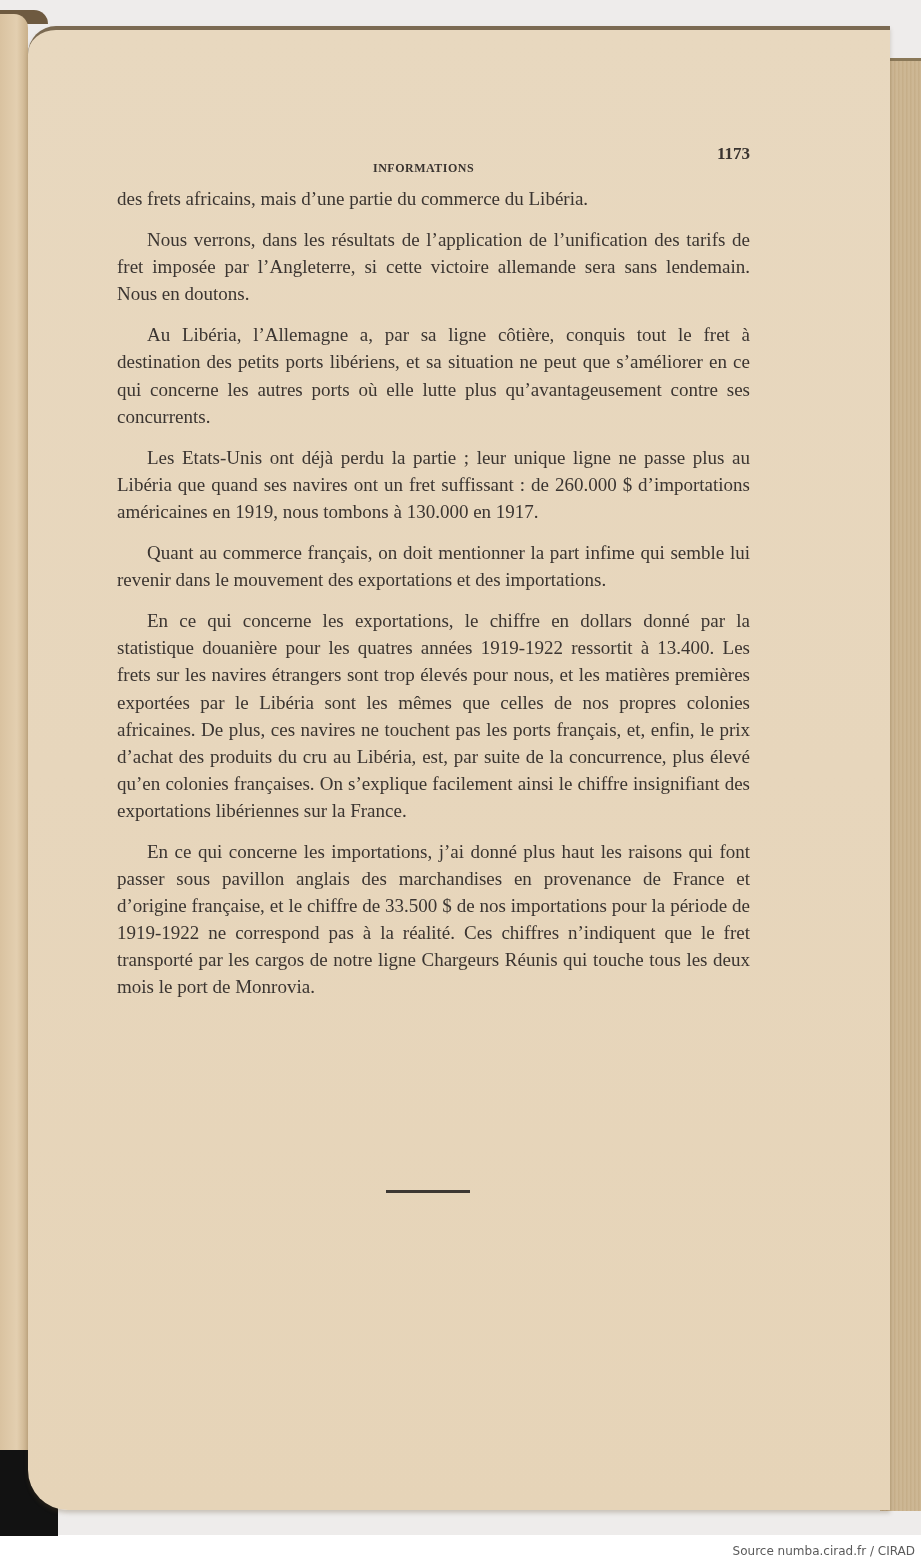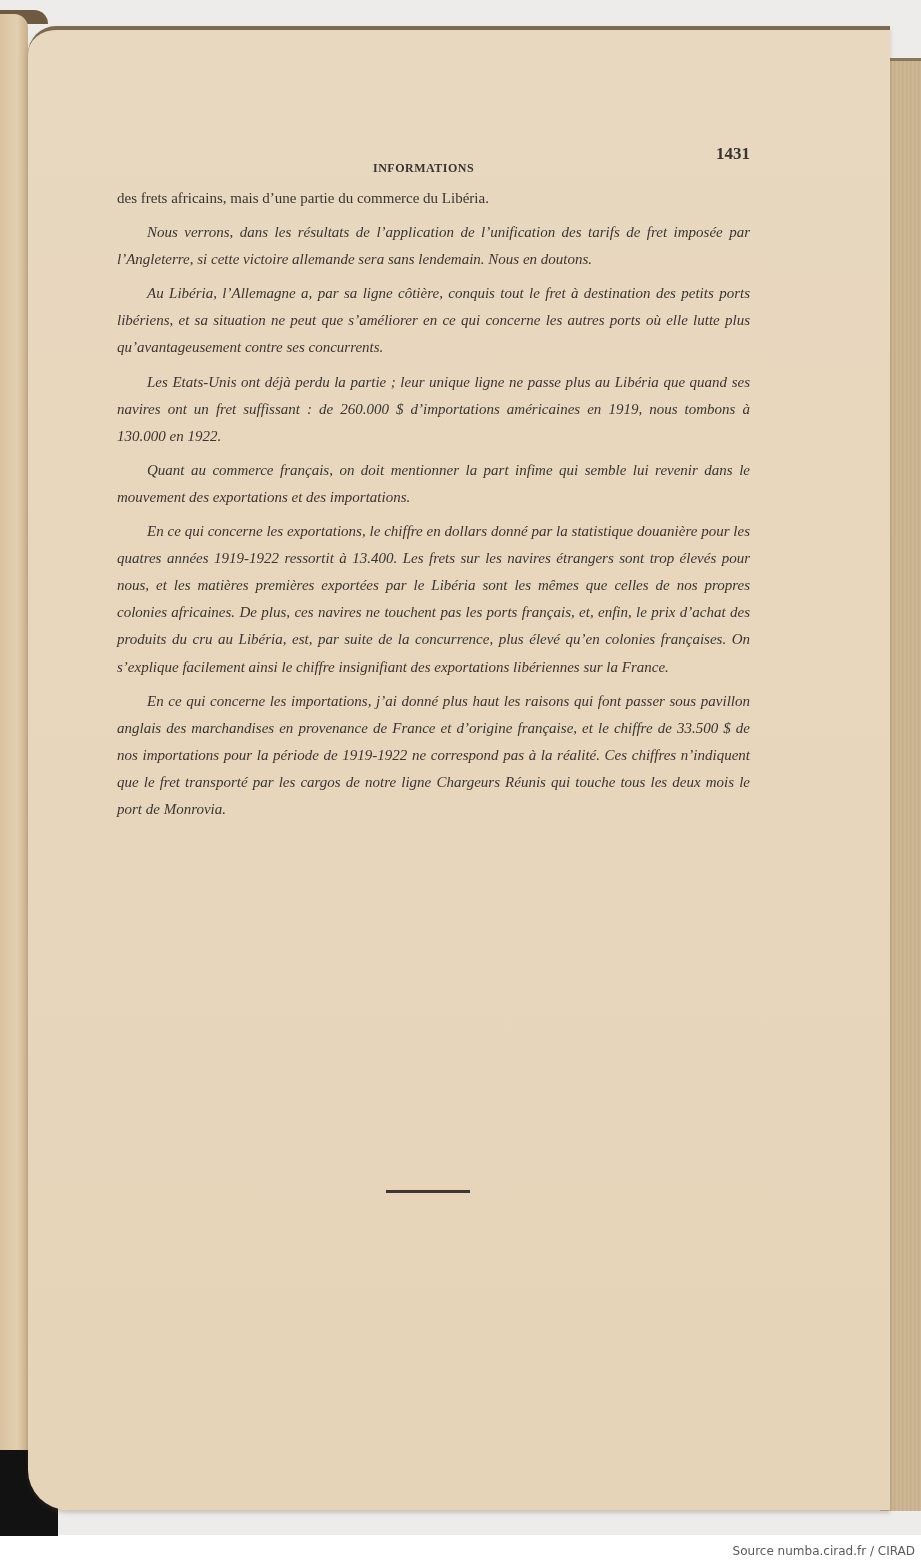--- a/index.html
+++ b/index.html
@@ -45,26 +45,26 @@
       position: absolute; left: 256px; top: 14px;
       font-size: 12px; letter-spacing: 0.5px; color: #3a3430;
       font-weight: bold;
     }
     .page-number {
       position: absolute; right: 0; top: -3px;
       font-size: 17px; font-weight: bold; color: #3a3430;
     }
     .body-text {
       position: absolute; left: 117px; top: 185px; width: 633px;
-      color: #3b3531; font-size: 15px; line-height: 27.1px;
+      color: #3b3531; font-size: 19px; line-height: 27.1px;
       text-align: justify;
     }
     .body-text p { margin: 0 0 0 0; text-indent: 0; }
     .body-text p.indent { text-indent: 30px; }
-    .body-text p + p { margin-top: 7px; font-style: italic; }
+    .body-text p + p { margin-top: 14px; }
     .closing-rule {
       position: absolute; left: 386px; top: 1190px; width: 84px; height: 3px;
       background: #3d3833;
     }
     .source-credit {
       position: absolute; right: 6px; top: 1544px;
       font-family: "DejaVu Sans", sans-serif; font-size: 12px; color: #5a5a5a;
     }
   </style>
 </head>
@@ -73,28 +73,28 @@
 <div class="scan-bg"></div>
 <div class="left-page-edge"></div>
 <div class="left-page"></div>
 <div class="binding-dark"></div>
 <div class="page-fore-edge"></div>
 
 <div class="page"></div>
 
 <div class="header">
   <span class="running-head">INFORMATIONS</span>
-  <span class="page-number">1431</span>
+  <span class="page-number">1173</span>
 </div>
 
 <div class="body-text">
   <p>des frets africains, mais d’une partie du commerce du Libéria.</p>
   <p class="indent">Nous verrons, dans les résultats de l’application de l’unification des tarifs de fret imposée par l’Angleterre, si cette victoire allemande sera sans lendemain. Nous en doutons.</p>
   <p class="indent">Au Libéria, l’Allemagne a, par sa ligne côtière, conquis tout le fret à destination des petits ports libériens, et sa situation ne peut que s’améliorer en ce qui concerne les autres ports où elle lutte plus qu’avantageusement contre ses concurrents.</p>
-  <p class="indent">Les Etats-Unis ont déjà perdu la partie ; leur unique ligne ne passe plus au Libéria que quand ses navires ont un fret suffissant : de 260.000 $ d’importations américaines en 1919, nous tombons à 130.000 en 1922.</p>
+  <p class="indent">Les Etats-Unis ont déjà perdu la partie ; leur unique ligne ne passe plus au Libéria que quand ses navires ont un fret suffissant : de 260.000 $ d’importations américaines en 1919, nous tombons à 130.000 en 1917.</p>
   <p class="indent">Quant au commerce français, on doit mentionner la part infime qui semble lui revenir dans le mouvement des exportations et des importations.</p>
   <p class="indent">En ce qui concerne les exportations, le chiffre en dollars donné par la statistique douanière pour les quatres années 1919-1922 ressortit à 13.400. Les frets sur les navires étrangers sont trop élevés pour nous, et les matières premières exportées par le Libéria sont les mêmes que celles de nos propres colonies africaines. De plus, ces navires ne touchent pas les ports français, et, enfin, le prix d’achat des produits du cru au Libéria, est, par suite de la concurrence, plus élevé qu’en colonies françaises. On s’explique facilement ainsi le chiffre insignifiant des exportations libériennes sur la France.</p>
   <p class="indent">En ce qui concerne les importations, j’ai donné plus haut les raisons qui font passer sous pavillon anglais des marchandises en provenance de France et d’origine française, et le chiffre de 33.500 $ de nos importations pour la période de 1919-1922 ne correspond pas à la réalité. Ces chiffres n’indiquent que le fret transporté par les cargos de notre ligne Chargeurs Réunis qui touche tous les deux mois le port de Monrovia.</p>
 </div>
 
 <div class="closing-rule"></div>
 
 <div class="source-credit">Source numba.cirad.fr / CIRAD</div>
 
 </body></html>

